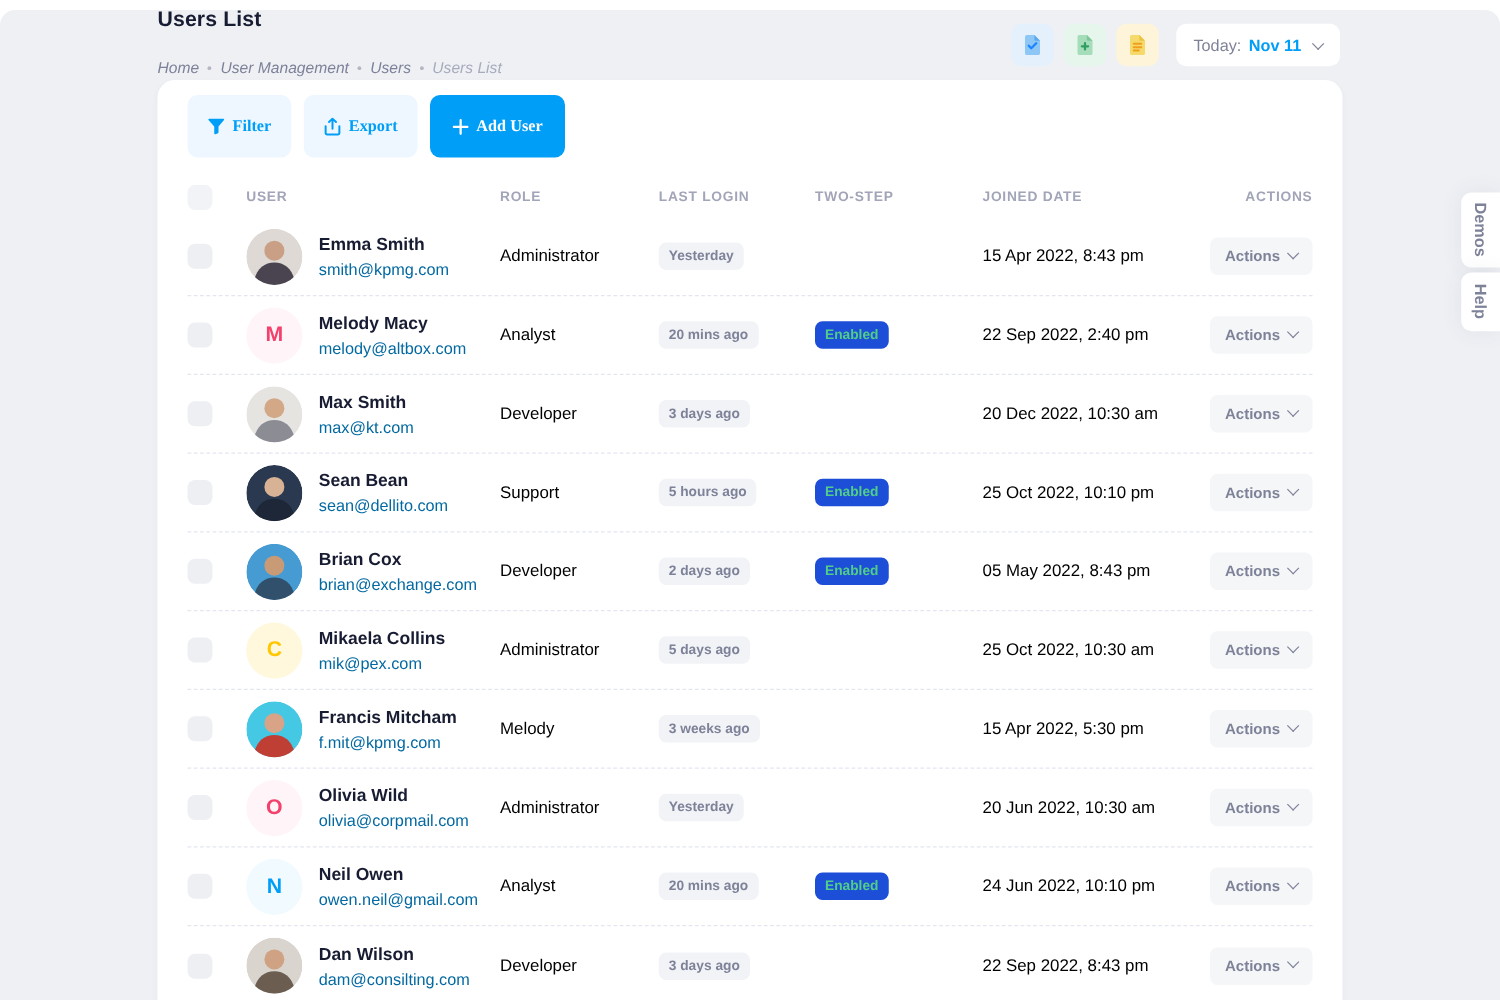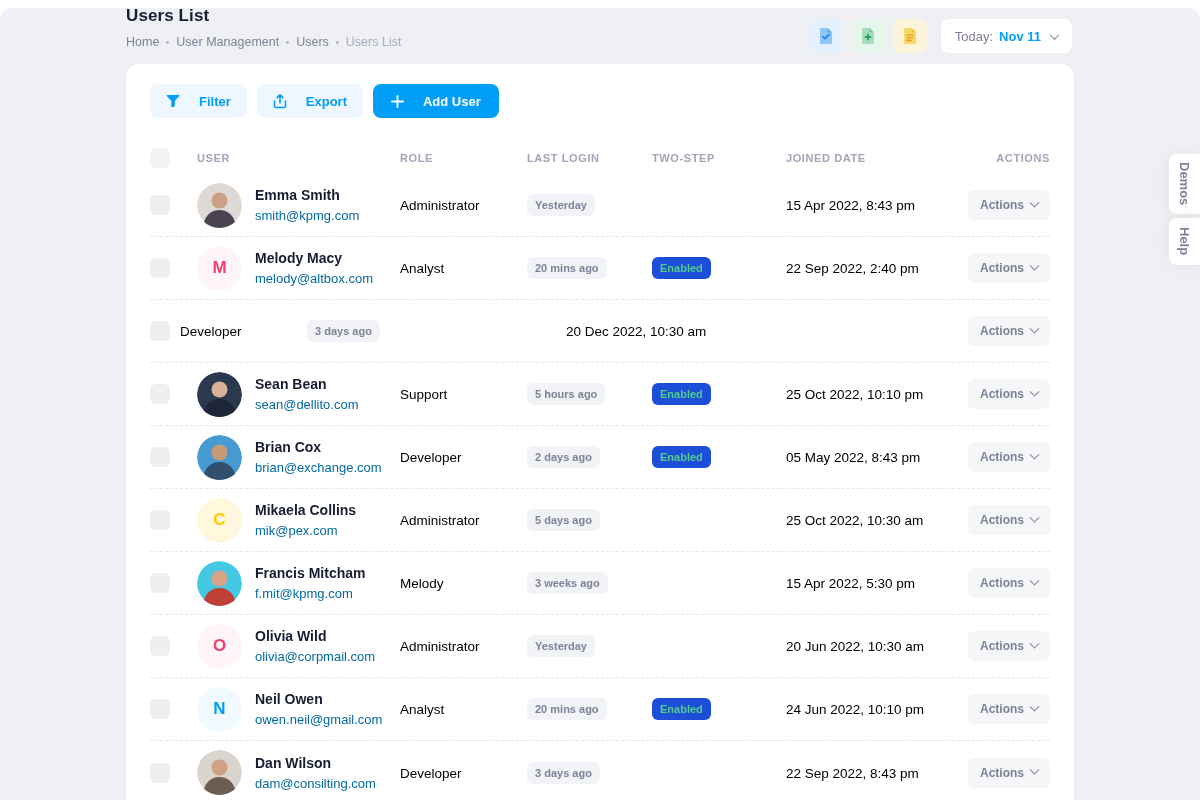--- a/index.html
+++ b/index.html
@@ -5,21 +5,21 @@
   * { margin:0; padding:0; box-sizing:border-box; }
   html,body { width:1200px; height:800px; overflow:hidden; }
   body { font-family:"Liberation Sans", sans-serif; background:#ffffff; position:relative; }
 
   .canvas { position:absolute; top:8px; left:0; right:0; bottom:0;
             background:#eef0f4; border-radius:12px 12px 0 0; }
 
   
   .page-header { position:absolute; top:6px; left:126px; }
   .page-title { font-size:17px; font-weight:700; color:#181c32; letter-spacing:.1px; }
-  .breadcrumb { margin-top:9px; font-size:12.5px; color:#7e8299; display:flex; align-items:center; gap:7px; }
+  .breadcrumb { margin-top:21px; font-size:12.5px; color:#7e8299; display:flex; align-items:center; gap:7px;font-style:italic; }
   .breadcrumb .crumb-last { color:#a7abbd; }
   .breadcrumb .dot { width:3px; height:3px; border-radius:50%; background:#b5b5c3; display:inline-block; }
 
   .header-actions { position:absolute; top:19px; right:128px; display:flex; align-items:center; gap:8px; }
   .icon-btn { width:34px; height:34px; border-radius:8px; display:flex; align-items:center; justify-content:center; cursor:pointer; }
   .icon-btn.b1 { background:#e4f1fd; }
   .icon-btn.b2 { background:#e7f6ed; }
   .icon-btn.b3 { background:#fdf4da; }
   .date-btn { height:34px; background:#ffffff; border-radius:8px; display:flex; align-items:center;
               padding:0 14px; gap:6px; margin-left:6px; cursor:pointer; }
@@ -33,23 +33,23 @@
           background:#ffffff; border-radius:14px; box-shadow:0 3px 6px rgba(60,70,90,.04); }
 
   .card-toolbar { position:absolute; top:20px; left:24px; right:24px; height:34px;
                   display:flex; align-items:center; justify-content:space-between; }
   .search-box { width:187px; height:34px; background:#f3f5f8; border-radius:8px;
                 display:flex; align-items:center; padding:0 11px; gap:8px; }
   .search-box input { border:none; outline:none; background:transparent; font-size:13px; color:#5e6278;
                       width:100%; font-family:"Liberation Sans", sans-serif; }
   .search-box input::placeholder { color:#a1a5b7; }
   .toolbar-right { display:flex; align-items:center; gap:10px; }
-  .btn { height:34px; border:none; border-radius:8px; font-size:13px; font-weight:600;
-         display:flex; align-items:center; gap:19px; padding:0 16px; cursor:pointer;
-         font-family:Liberation Sans, sans-serif; }
+  .btn { height:50px; border:none; border-radius:8px; font-size:13px; font-weight:600;
+         display:flex; align-items:center; gap:6px; padding:0 16px; cursor:pointer;
+         font-family:Liberation Serif, serif; }
   .btn-light-primary { background:#eef7ff; color:#009ef7; }
   .btn-primary { background:#009ef7; color:#ffffff; padding:0 18px; }
 
   
   .table { position:absolute; top:78px; left:24px; right:24px; }
   .thead { display:flex; align-items:center; height:32px; }
   .th { font-size:11px; font-weight:700; color:#a1a5b7; letter-spacing:.6px; }
   .trow { display:flex; align-items:center; height:63px; border-bottom:1px dashed #e4e6ef; }
   .trow:last-child { border-bottom:none; }
 
@@ -232,20 +232,33 @@
         <span>Actions</span>
         <span class="chev"></span>
       </button>
     </div>
   </div>
 
   <div class="trow">
     <div class="col-check">
             <div class="checkbox"></div>
           </div>
+    <div class="col-user">
+      <div class="avatar">
+              <svg width="45" height="45" viewBox="0 0 45 45">
+                <circle cx="22.5" cy="22.5" r="22.5" fill="#e6e4e1"></circle>
+                <circle cx="22.5" cy="17.5" r="8" fill="#d2a886"></circle>
+                <path d="M6.5 41c2-9.5 8.5-14 16-14s14 4.5 16 14a22.5 22.5 0 0 1-32 0z" fill="#8c8c94"></path>
+              </svg>
+            </div>
+      <div>
+        <div class="user-name">Max Smith</div>
+        <div class="user-email">max@kt.com</div>
+      </div>
+    </div>
     <div class="col-role"><span class="role-text">Developer</span></div>
     <div class="col-login"><span class="badge badge-light">3 days ago</span></div>
     <div class="col-two"></div>
     <div class="col-joined"><span class="joined-text">20 Dec 2022, 10:30 am</span></div>
     <div class="col-actions">
       <button class="actions-btn">
         <span>Actions</span>
         <span class="chev"></span>
       </button>
     </div>

